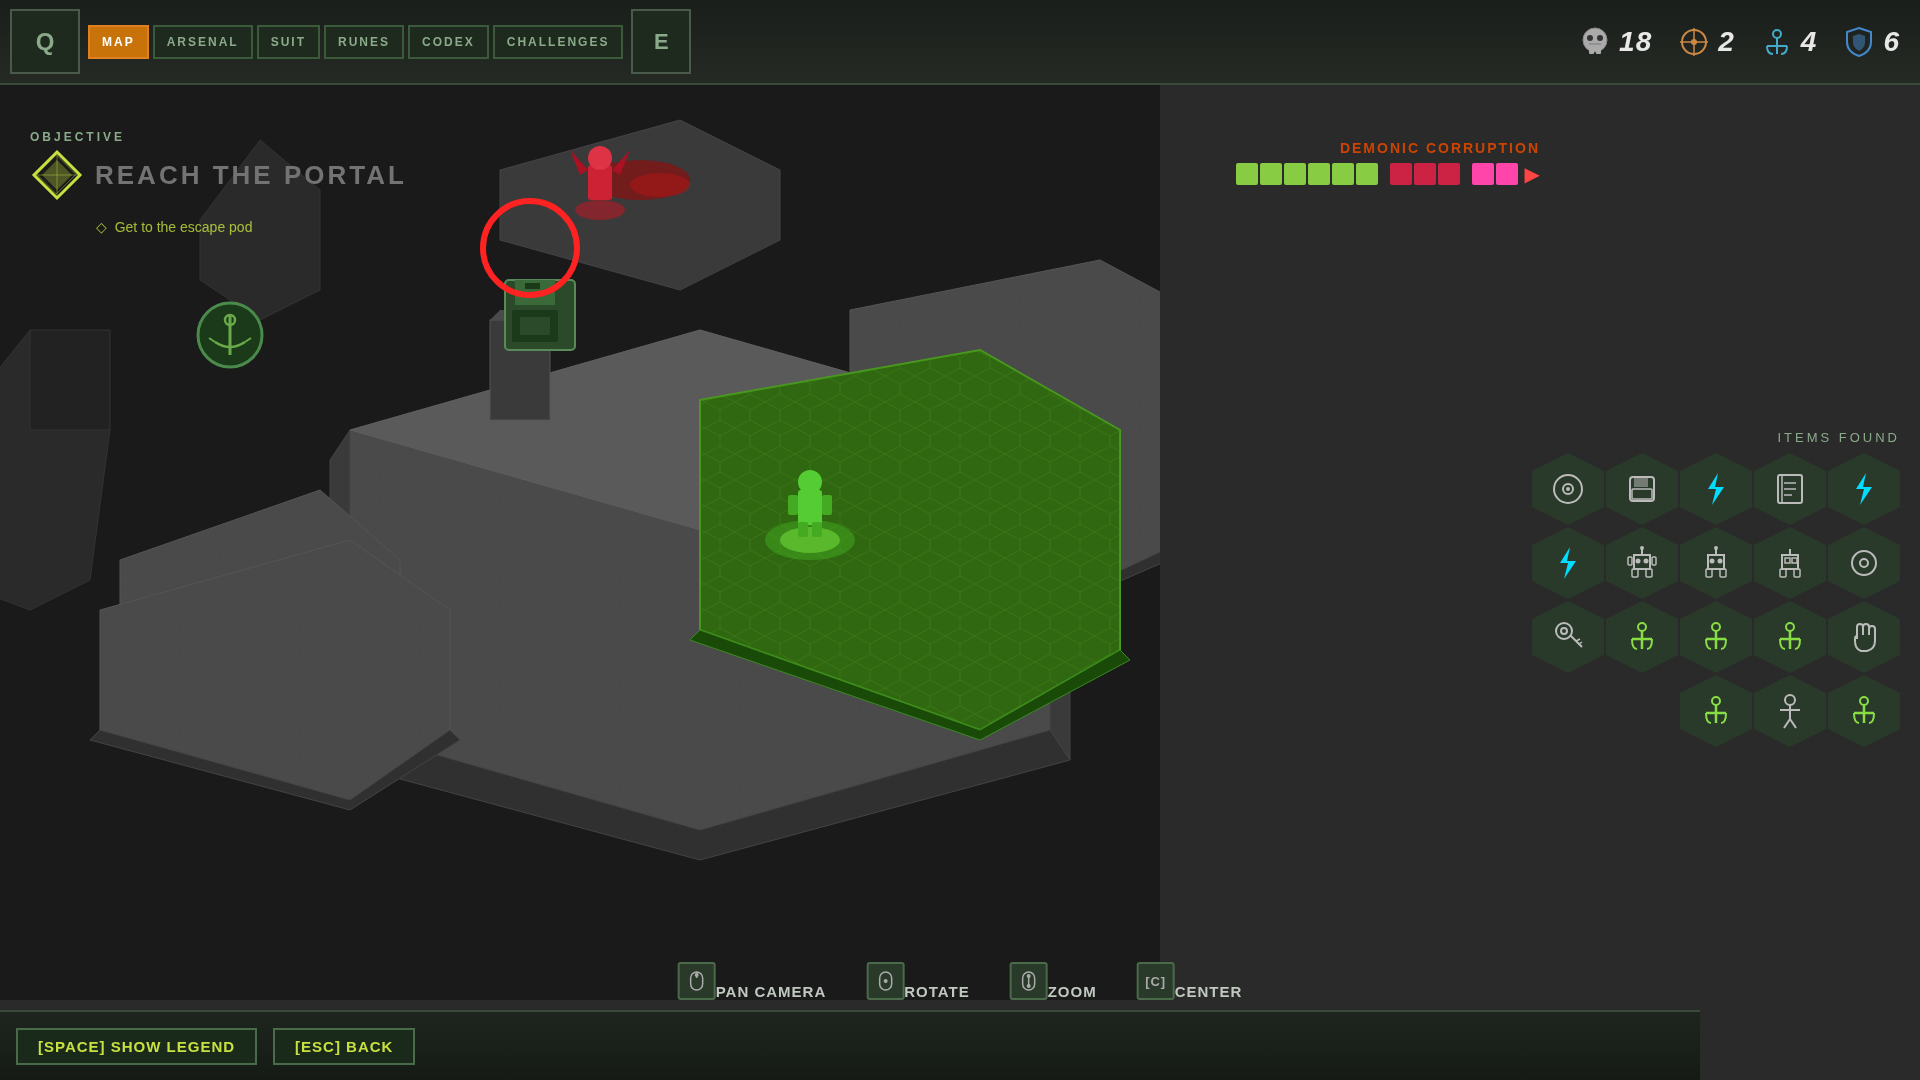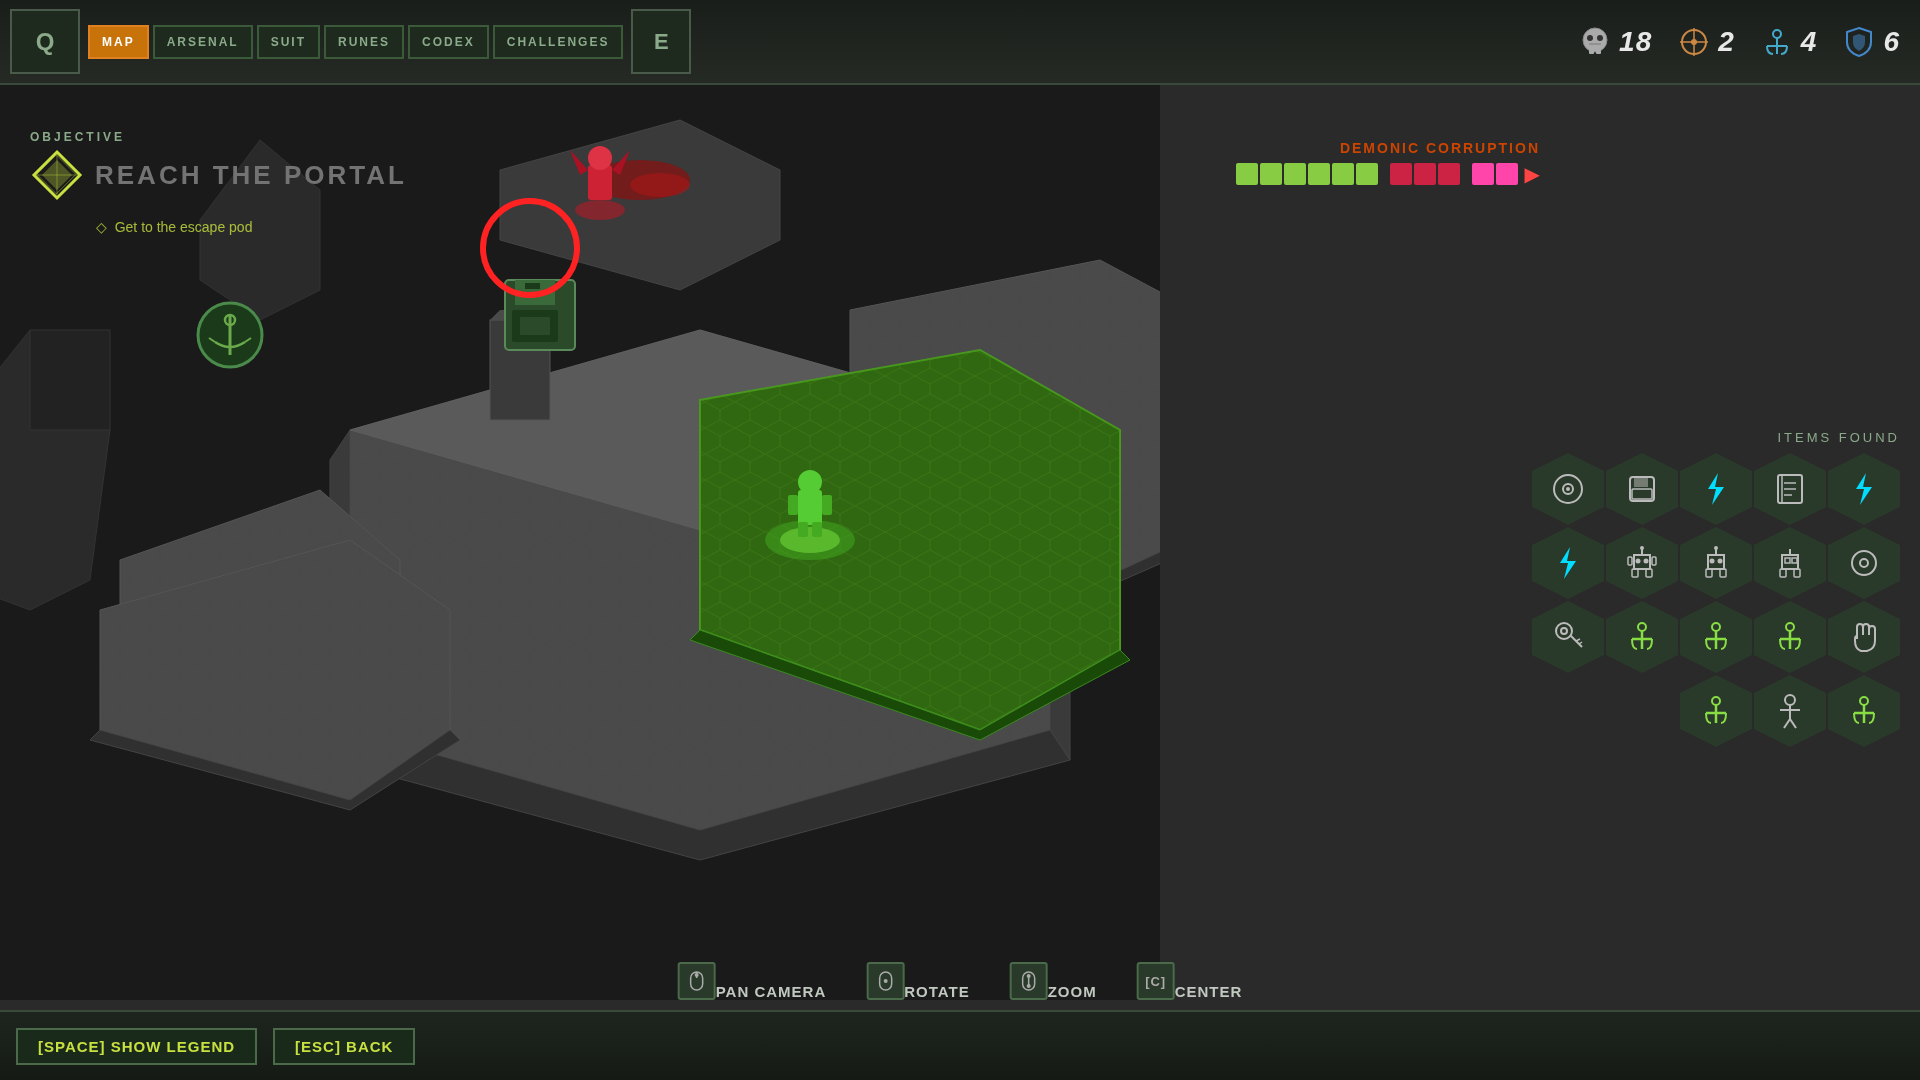--- a/index.html
+++ b/index.html
@@ -254,21 +254,21 @@
     }
 
     .hex-item.has-item {
       background: #2a3a2a;
     }
 
     
     .bottom-nav {
       position: absolute;
       bottom: 0; left: 0;
-      width: 1920px;
+      width: 1700px;
       height: 70px;
       background: linear-gradient(to top, #151a15, #1e251e);
       border-top: 2px solid #3a4a3a;
       display: flex;
       align-items: center;
       z-index: 100;
     }
 
     .bottom-btn {
       padding: 8px 20px;

